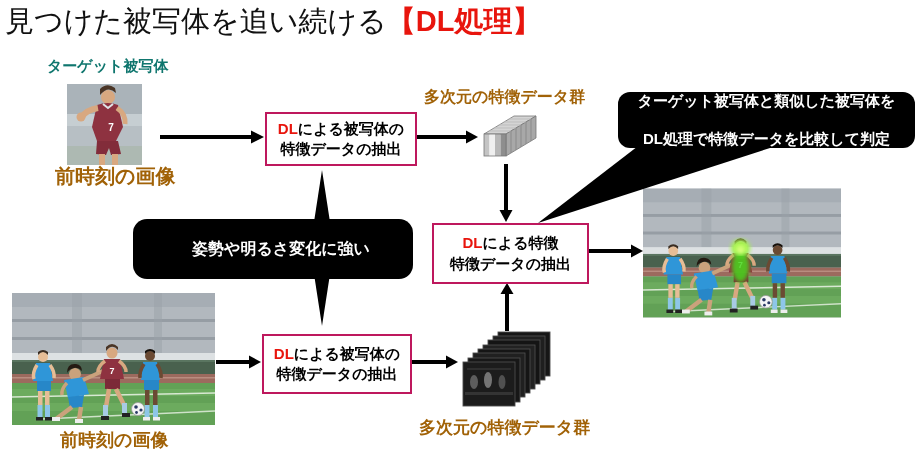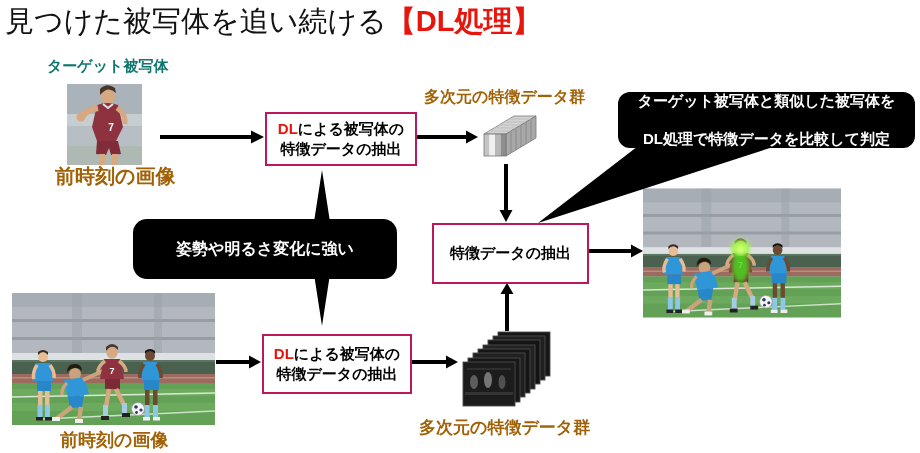--- a/index.html
+++ b/index.html
@@ -261,24 +261,25 @@
     <div><span class="dl">DL</span><span>による被写体の</span></div>
     <div>特徴データの抽出</div>
   </div>
 
   <div class="pbox" style="left:262px;top:334px;width:146px;height:56px;font-size:15px;">
     <div><span class="dl">DL</span><span>による被写体の</span></div>
     <div>特徴データの抽出</div>
   </div>
 
   <div class="pbox" style="left:432px;top:223px;width:153px;height:57px;font-size:15px;">
+    <div><span class="dl">DL</span><span>による特徴</span></div>
     <div>特徴データの抽出</div>
   </div>
 
-  <div class="bubble" style="left:133px;top:219px;width:264px;height:60px;font-size:16px;border-radius:14px;">
+  <div class="bubble" style="left:133px;top:219px;width:264px;height:60px;font-size:16px;border-radius:14px;padding-left:16px;">
     <div>姿勢や明るさ変化に強い</div>
   </div>
 
   <div class="bubble" style="left:618px;top:92px;width:297px;height:56px;font-size:15px;border-radius:12px;gap:16px;">
     <div>ターゲット被写体と類似した被写体を</div>
     <div>DL処理で特徴データを比較して判定</div>
   </div>
 
 </div>
 

